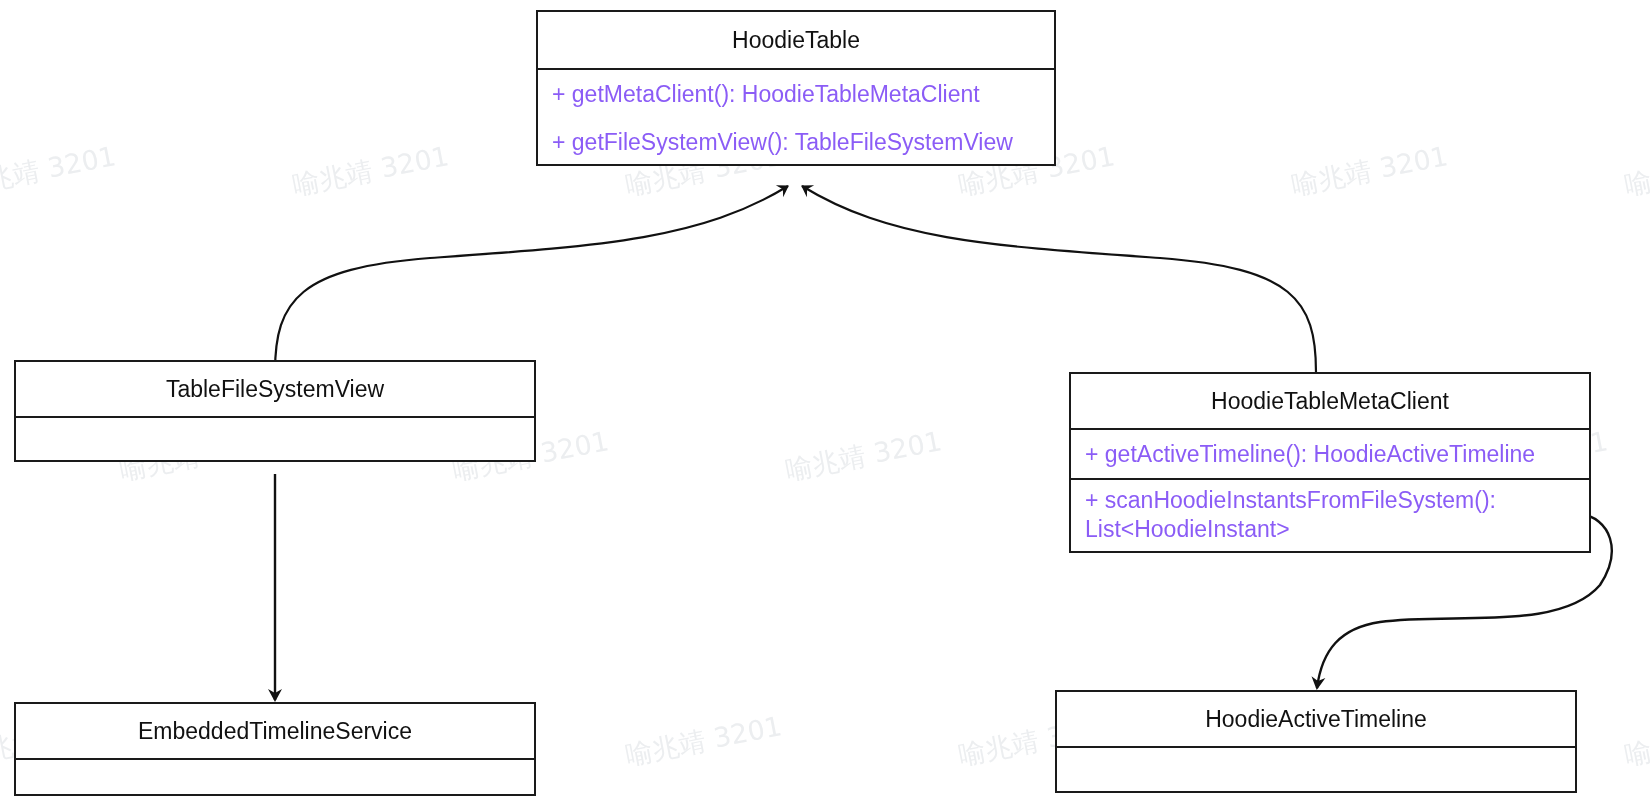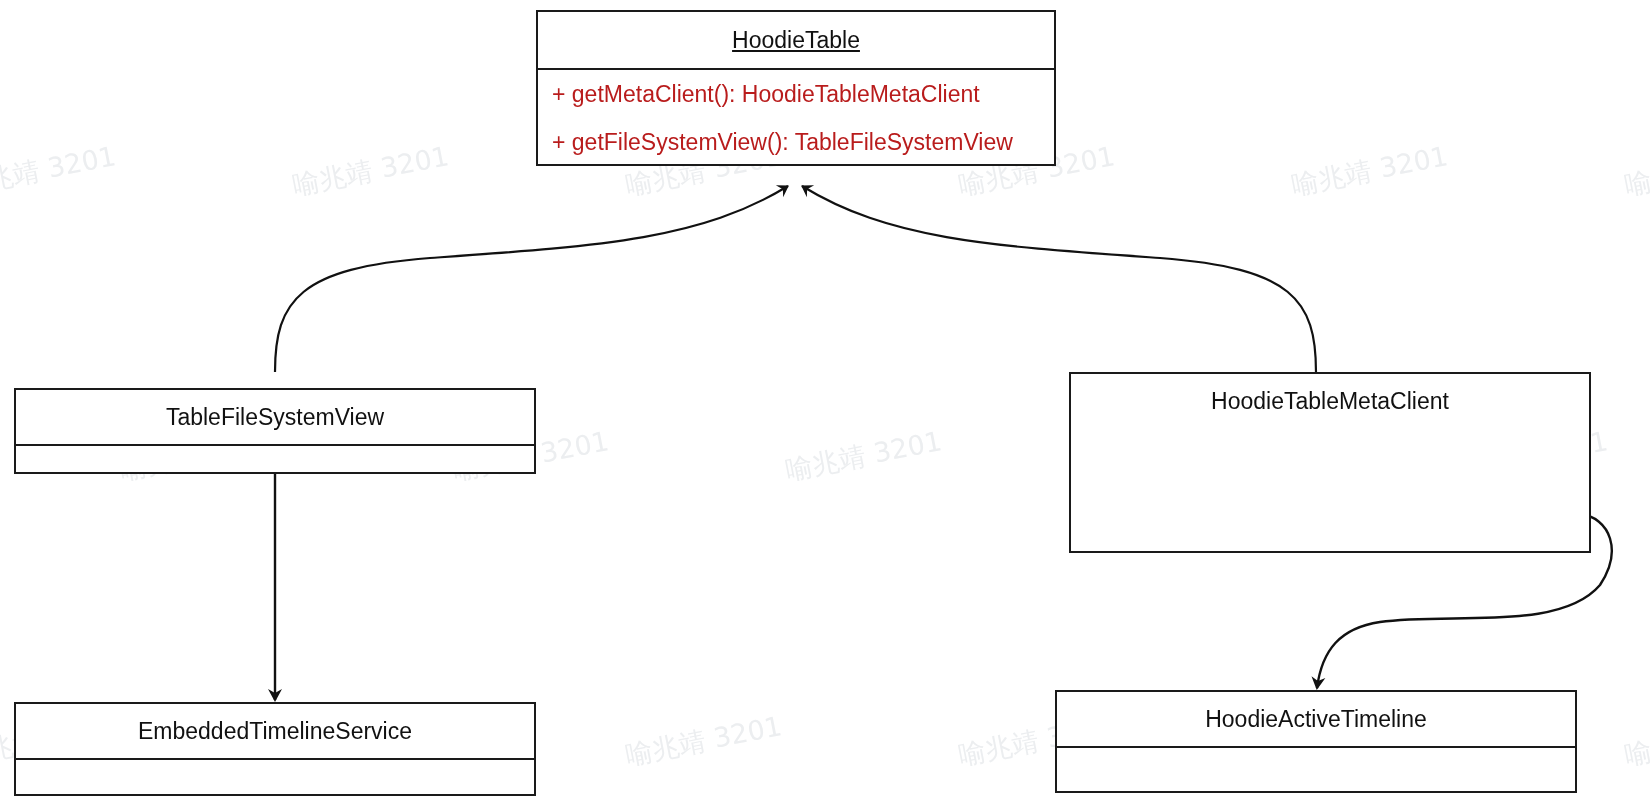--- a/index.html
+++ b/index.html
@@ -61,21 +61,21 @@
     align-items: center;
     justify-content: center;
   }
   .uml-compartment {
     box-sizing: border-box;
     border-top: 2px solid #1a1a1a;
   }
   .uml-member {
     box-sizing: border-box;
     font-size: 23px;
-    color: #b91c1c;
+    color: #8b5cf6;
     padding: 0 14px;
     display: flex;
     align-items: center;
     white-space: pre-line;
     line-height: 1.22;
   }
   .uml-member.divided {
     border-top: 2px solid #1a1a1a;
   }
   .uml-empty {
@@ -120,34 +120,39 @@
     <path d="M275,372 C275,300 300,268 430,258 C600,246 700,240 788,186" fill="none" stroke="#111111" stroke-width="2.2" marker-end="url(#m-open)"></path>
 
     <path d="M1316,372 C1316,300 1292,268 1160,258 C990,246 890,240 802,186" fill="none" stroke="#111111" stroke-width="2.2" marker-end="url(#m-open)"></path>
 
     <path d="M275,474 L275,700" fill="none" stroke="#111111" stroke-width="2.4" marker-end="url(#m-solid)"></path>
 
     <path d="M1578,513 C1612,518 1622,552 1600,585 C1560,632 1450,612 1380,622 C1340,628 1322,650 1317,688" fill="none" stroke="#111111" stroke-width="2.4" marker-end="url(#m-solid)"></path>
   </svg>
 
   <div class="uml-class" style="left:536px; top:10px; width:520px; height:156px;">
-    <div class="uml-name" style="height:56px;text-decoration:underline;">HoodieTable</div>
+    <div class="uml-name" style="height:56px;">HoodieTable</div>
     <div class="uml-compartment" style="height:96px;">
       <div class="uml-member" style="height:48px;">+ getMetaClient(): HoodieTableMetaClient</div>
       <div class="uml-member" style="height:48px;">+ getFileSystemView(): TableFileSystemView</div>
     </div>
   </div>
 
-  <div class="uml-class" style="left:14px; top:388px; width:522px; height:86px;">
+  <div class="uml-class" style="left:14px; top:360px; width:522px; height:102px;">
     <div class="uml-name" style="height:54px;">TableFileSystemView</div>
     <div class="uml-compartment uml-empty" style="height:44px;"></div>
   </div>
 
   <div class="uml-class" style="left:1055px; top:372px; width:522px; height:181px;margin-left:14px;">
     <div class="uml-name" style="height:54px;">HoodieTableMetaClient</div>
+    <div class="uml-compartment" style="height:123px;">
+      <div class="uml-member" style="height:48px;">+ getActiveTimeline(): HoodieActiveTimeline</div>
+      <div class="uml-member divided" style="height:71px;">+ scanHoodieInstantsFromFileSystem():
+List&lt;HoodieInstant&gt;</div>
+    </div>
   </div>
 
   <div class="uml-class" style="left:14px; top:702px; width:522px; height:94px;">
     <div class="uml-name" style="height:54px;">EmbeddedTimelineService</div>
     <div class="uml-compartment uml-empty" style="height:36px;"></div>
   </div>
 
   <div class="uml-class" style="left:1055px; top:690px; width:522px; height:103px;">
     <div class="uml-name" style="height:54px;text-align:right;">HoodieActiveTimeline</div>
     <div class="uml-compartment uml-empty" style="height:45px;"></div>

